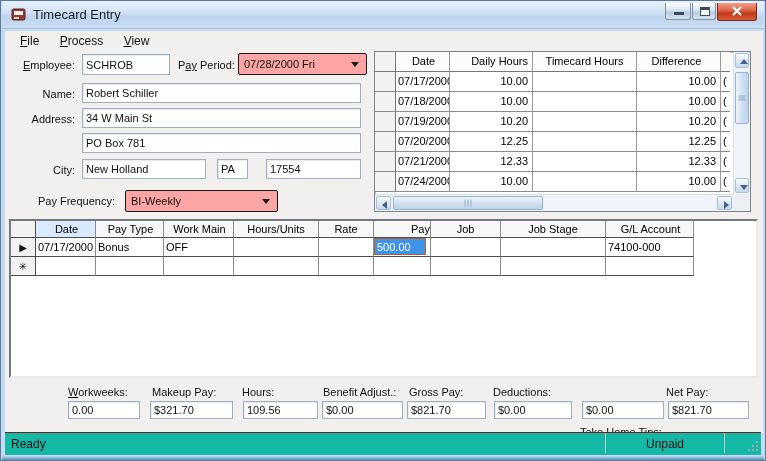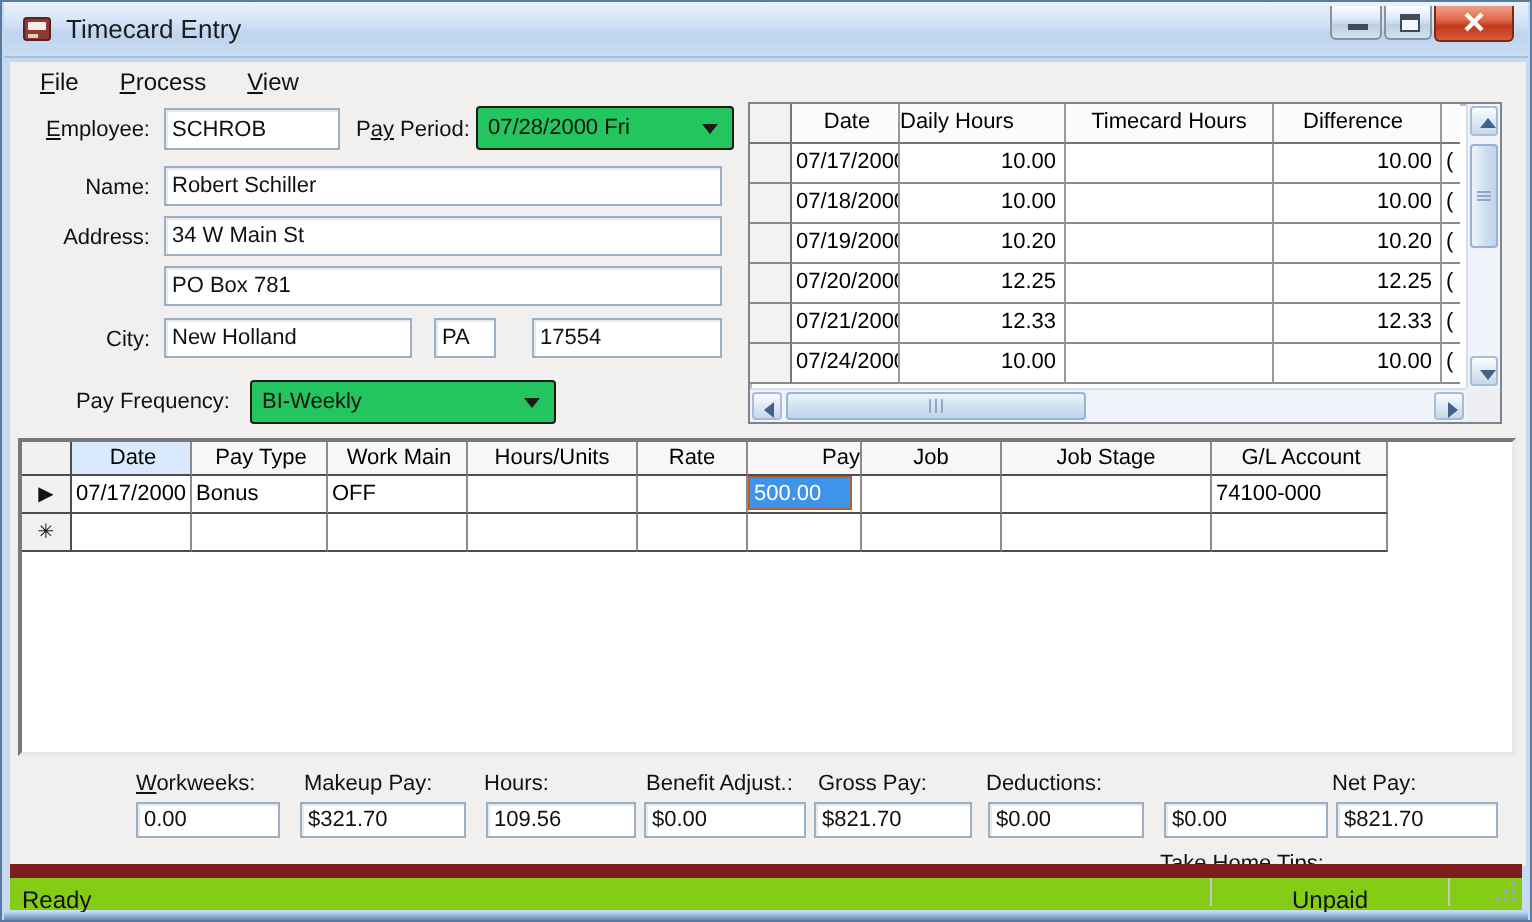--- a/index.html
+++ b/index.html
@@ -42,21 +42,21 @@
 
   
   .client { position:absolute; left:4px; top:51px; width:758px; height:381px; background:#F1F0EE; }
   .abs { position:absolute; }
   .lbl { font-size:11px; color:#111; white-space:nowrap; }
   .lbl.r { text-align:right; }
   .tbox { position:absolute; background:#fff; border:1px solid #9DAFC2;
     box-shadow:inset 1px 1px 0 rgba(120,140,160,.18);
     font-family:"Liberation Sans",sans-serif; font-size:11px; color:#111;
     padding:0 3px; outline:none; }
-  .combo { position:absolute; background:#22c55e; border:1px solid #1b1b1b; border-radius:2px;
+  .combo { position:absolute; background:#fca5a5; border:1px solid #1b1b1b; border-radius:2px;
     font-size:11px; color:#111; }
   .combo .cval { position:absolute; left:5px; top:0; bottom:0; display:flex; align-items:center; }
   .combo .carr { position:absolute; right:7px; top:50%; margin-top:-2px;
     width:0; height:0; border-left:4px solid transparent; border-right:4px solid transparent;
     border-top:5px solid #1b1b1b; }
 
   
   .dgrid { position:absolute; left:369px; top:-1px; width:377px; height:161px;
     background:#fff; border:1px solid #7E848C;
     box-shadow:inset 1px 1px 0 #B9BDC3; }
@@ -111,22 +111,22 @@
   .tcell.t-hdr-date { background:#D8EAFB; }
   .marker { font-size:10px; color:#111; }
   .sel-cell { position:absolute; left:0; top:0; bottom:1px; right:4px;
     background:#3F94EA; border:1px solid #B55F2E; color:#fff; padding-left:2px; line-height:16px; }
 
   
   .tot-lbl { position:absolute; font-size:11px; color:#111; white-space:nowrap; }
   .tot-box { height:18px; }
 
   
-  .statusbar { position:absolute; left:4px; right:4px; bottom:5px; height:23px; background:#84cc16;
-    border-top:7px solid #7f1d1d; }
+  .statusbar { position:absolute; left:4px; right:4px; bottom:5px; height:23px; background:#14b8a6;
+    border-top:1px solid #7f1d1d; }
   .status-left { position:absolute; left:6px; top:4px; font-size:12px; color:#111; }
   .status-panel { position:absolute; left:600px; width:120px; top:0; bottom:2px;
     border-left:1px solid #C9C9C4; border-right:1px solid #C9C9C4;
     text-align:center; font-size:12px; color:#111; padding-top:4px; }
   .grip { position:absolute; right:3px; bottom:4px; width:12px; height:12px; }
   .grip i { position:absolute; width:2px; height:2px; background:#9FA8B2;
     box-shadow:-4px 0 0 #9FA8B2, -8px 0 0 #9FA8B2, 0 -4px 0 #9FA8B2, 0 -8px 0 #9FA8B2, -4px -4px 0 #9FA8B2;
     right:0; bottom:0; }
 </style>
 </head>
@@ -187,21 +187,21 @@
     <div class="abs lbl r" style="left:14px; top:143px; width:96px;">Pay Frequency:</div>
     <div class="combo" style="left:120px; top:138px; width:153px; height:22px;padding-left:28px;">
       <span class="cval">BI-Weekly</span>
       <span class="carr"></span>
     </div>
 
     <div class="dgrid">
       <div class="dg-hdr">
         <div class="cell c-sel"></div>
         <div class="cell c-date">Date</div>
-        <div class="cell c-daily" style="text-align:left;">Daily Hours</div>
+        <div class="cell c-daily" style="text-align:right;">Daily Hours</div>
         <div class="cell c-tc" style="text-align:center;">Timecard Hours</div>
         <div class="cell c-diff" style="text-align:center;">Difference</div>
         <div class="cell c-ovf"></div>
       </div>
       <div class="dg-row">
         <div class="cell c-sel"></div>
         <div class="cell c-date">07/17/2000</div>
         <div class="cell c-daily">10.00</div>
         <div class="cell c-tc"></div>
         <div class="cell c-diff">10.00</div>

